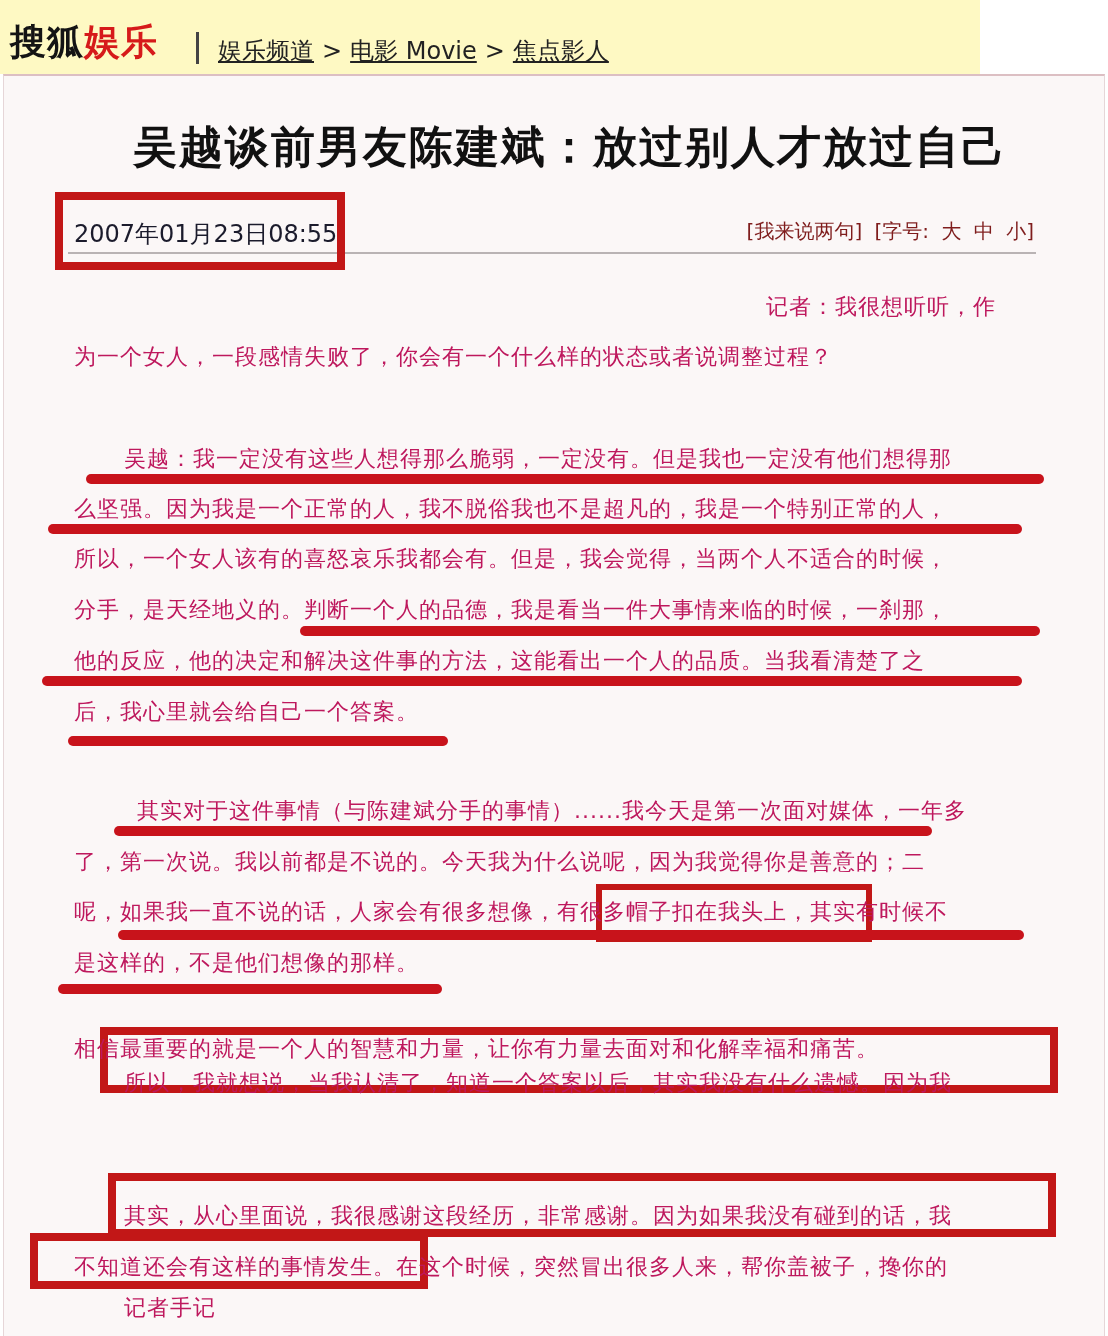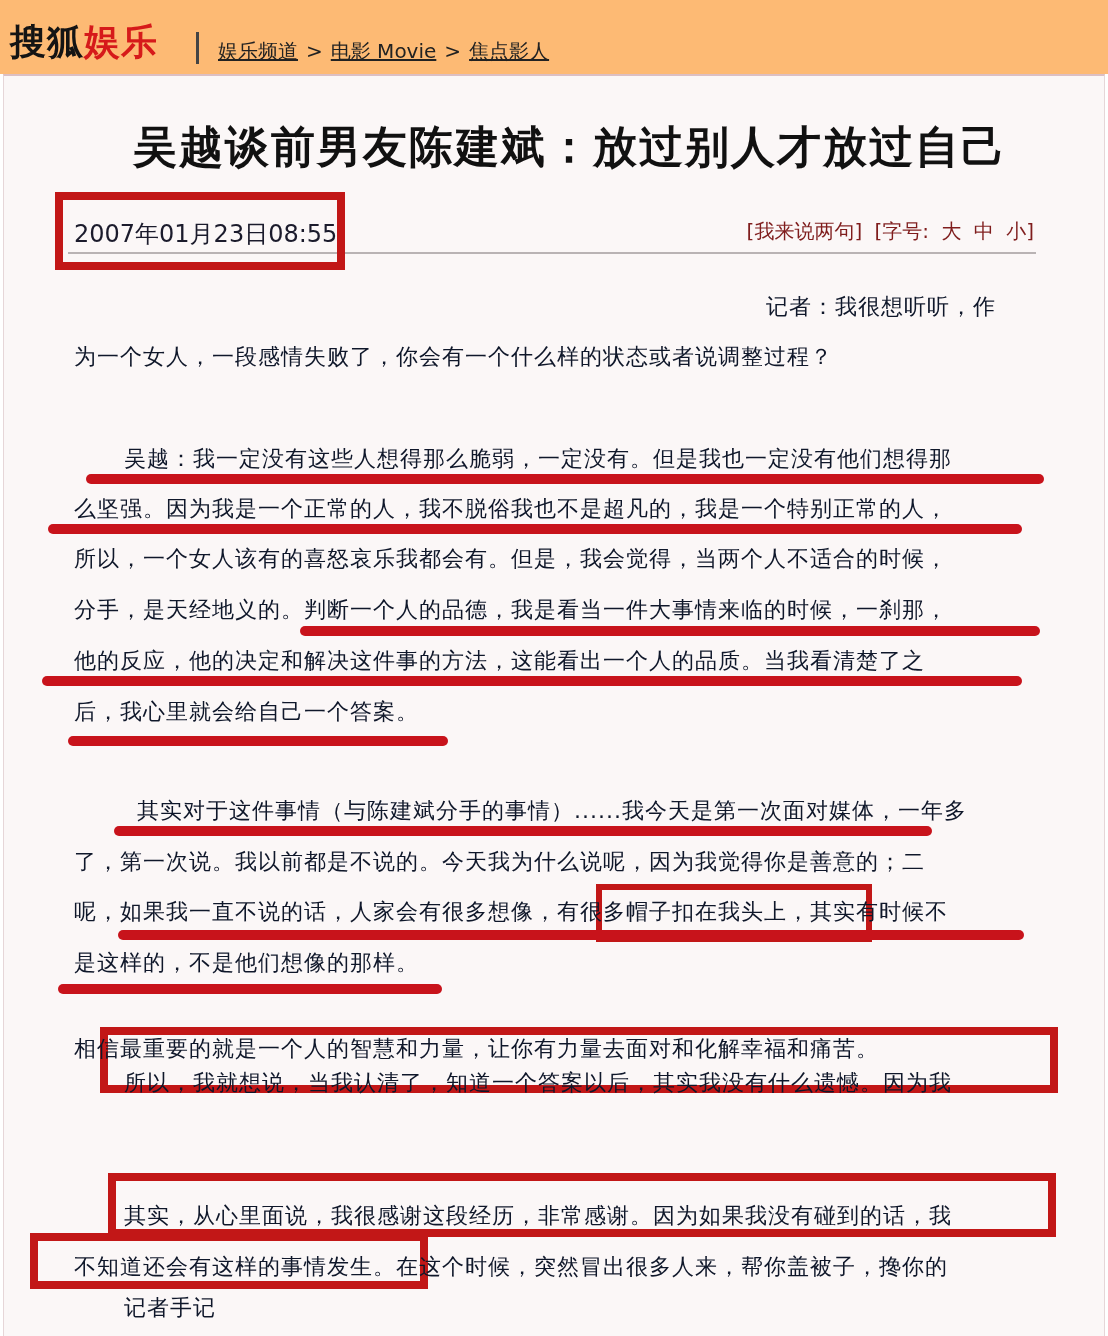--- a/index.html
+++ b/index.html
@@ -1,37 +1,37 @@
 <!DOCTYPE html>
 <html><head>
 <meta charset="utf-8">
 <style>
   * { box-sizing: border-box; margin: 0; padding: 0; }
   html, body { width: 1108px; height: 1336px; overflow: hidden; background: #ffffff; }
   body { font-family: "DejaVu Sans", "Liberation Sans", sans-serif; color: #1a1a1a; position: relative; }
 
-  .header { position: absolute; left: 0; top: 0; width: 1108px; height: 74px; background: #fdba74; text-align: right; }
+  .header { position: absolute; left: 0; top: 0; width: 980px; height: 74px; background: #fef9c3; text-align: right; }
   .logo { position: absolute; left: 10px; top: 20px; font-size: 36px; font-weight: bold; letter-spacing: 1px; line-height: 44px; }
   .logo .black { color: #141414; }
   .logo .red { color: #d61a1a; }
   .sep { position: absolute; left: 196px; top: 32px; width: 3px; height: 32px; background: #444; }
-  .crumbs { position: absolute; left: 218px; top: 38px; font-size: 20px; color: #222; line-height: 26px; white-space: nowrap; }
+  .crumbs { position: absolute; left: 218px; top: 38px; font-size: 24px; color: #222; line-height: 26px; white-space: nowrap; }
   .crumbs a { color: #222; text-decoration: underline; }
   .crumbs .gt { margin: 0 8px; }
 
   .page { position: absolute; left: 3px; top: 74px; width: 1102px; height: 1262px; background: #fbf7f7; border-top: 2px solid #dcbfc3; border-left: 1px solid #e6d6d8; border-right: 1px solid #e6d6d8; }
 
   .title { position: absolute; left: 0; top: 118px; width: 1108px; text-align: center; font-size: 44px; font-weight: bold; color: #111; letter-spacing: 2px; margin-left: 16px; }
 
   .meta-line { position: absolute; left: 68px; top: 252px; width: 968px; height: 2px; background: #b9b3b4; }
   .date { position: absolute; left: 74px; top: 218px; font-size: 24px; color: #1b1b2c; }
   .tools { position: absolute; right: 74px; top: 218px; font-size: 20px; color: #7f1d1d; white-space: nowrap; }
   .tools span { margin-left: 6px; }
 
-  .line { position: absolute; font-size: 22px; line-height: 30px; color: #0f172a; white-space: nowrap; letter-spacing: 1px; }
+  .line { position: absolute; font-size: 22px; line-height: 30px; color: #be185d; white-space: nowrap; letter-spacing: 1px; }
 
   .u { position: absolute; height: 10px; background: #c8131b; border-radius: 6px; }
   .box { position: absolute; border: 8px solid #c21717; }
   .box-thin { position: absolute; border: 6px solid #c21717; }
 </style>
 </head>
 <body>
 
 <div class="header">
   <div class="logo">

